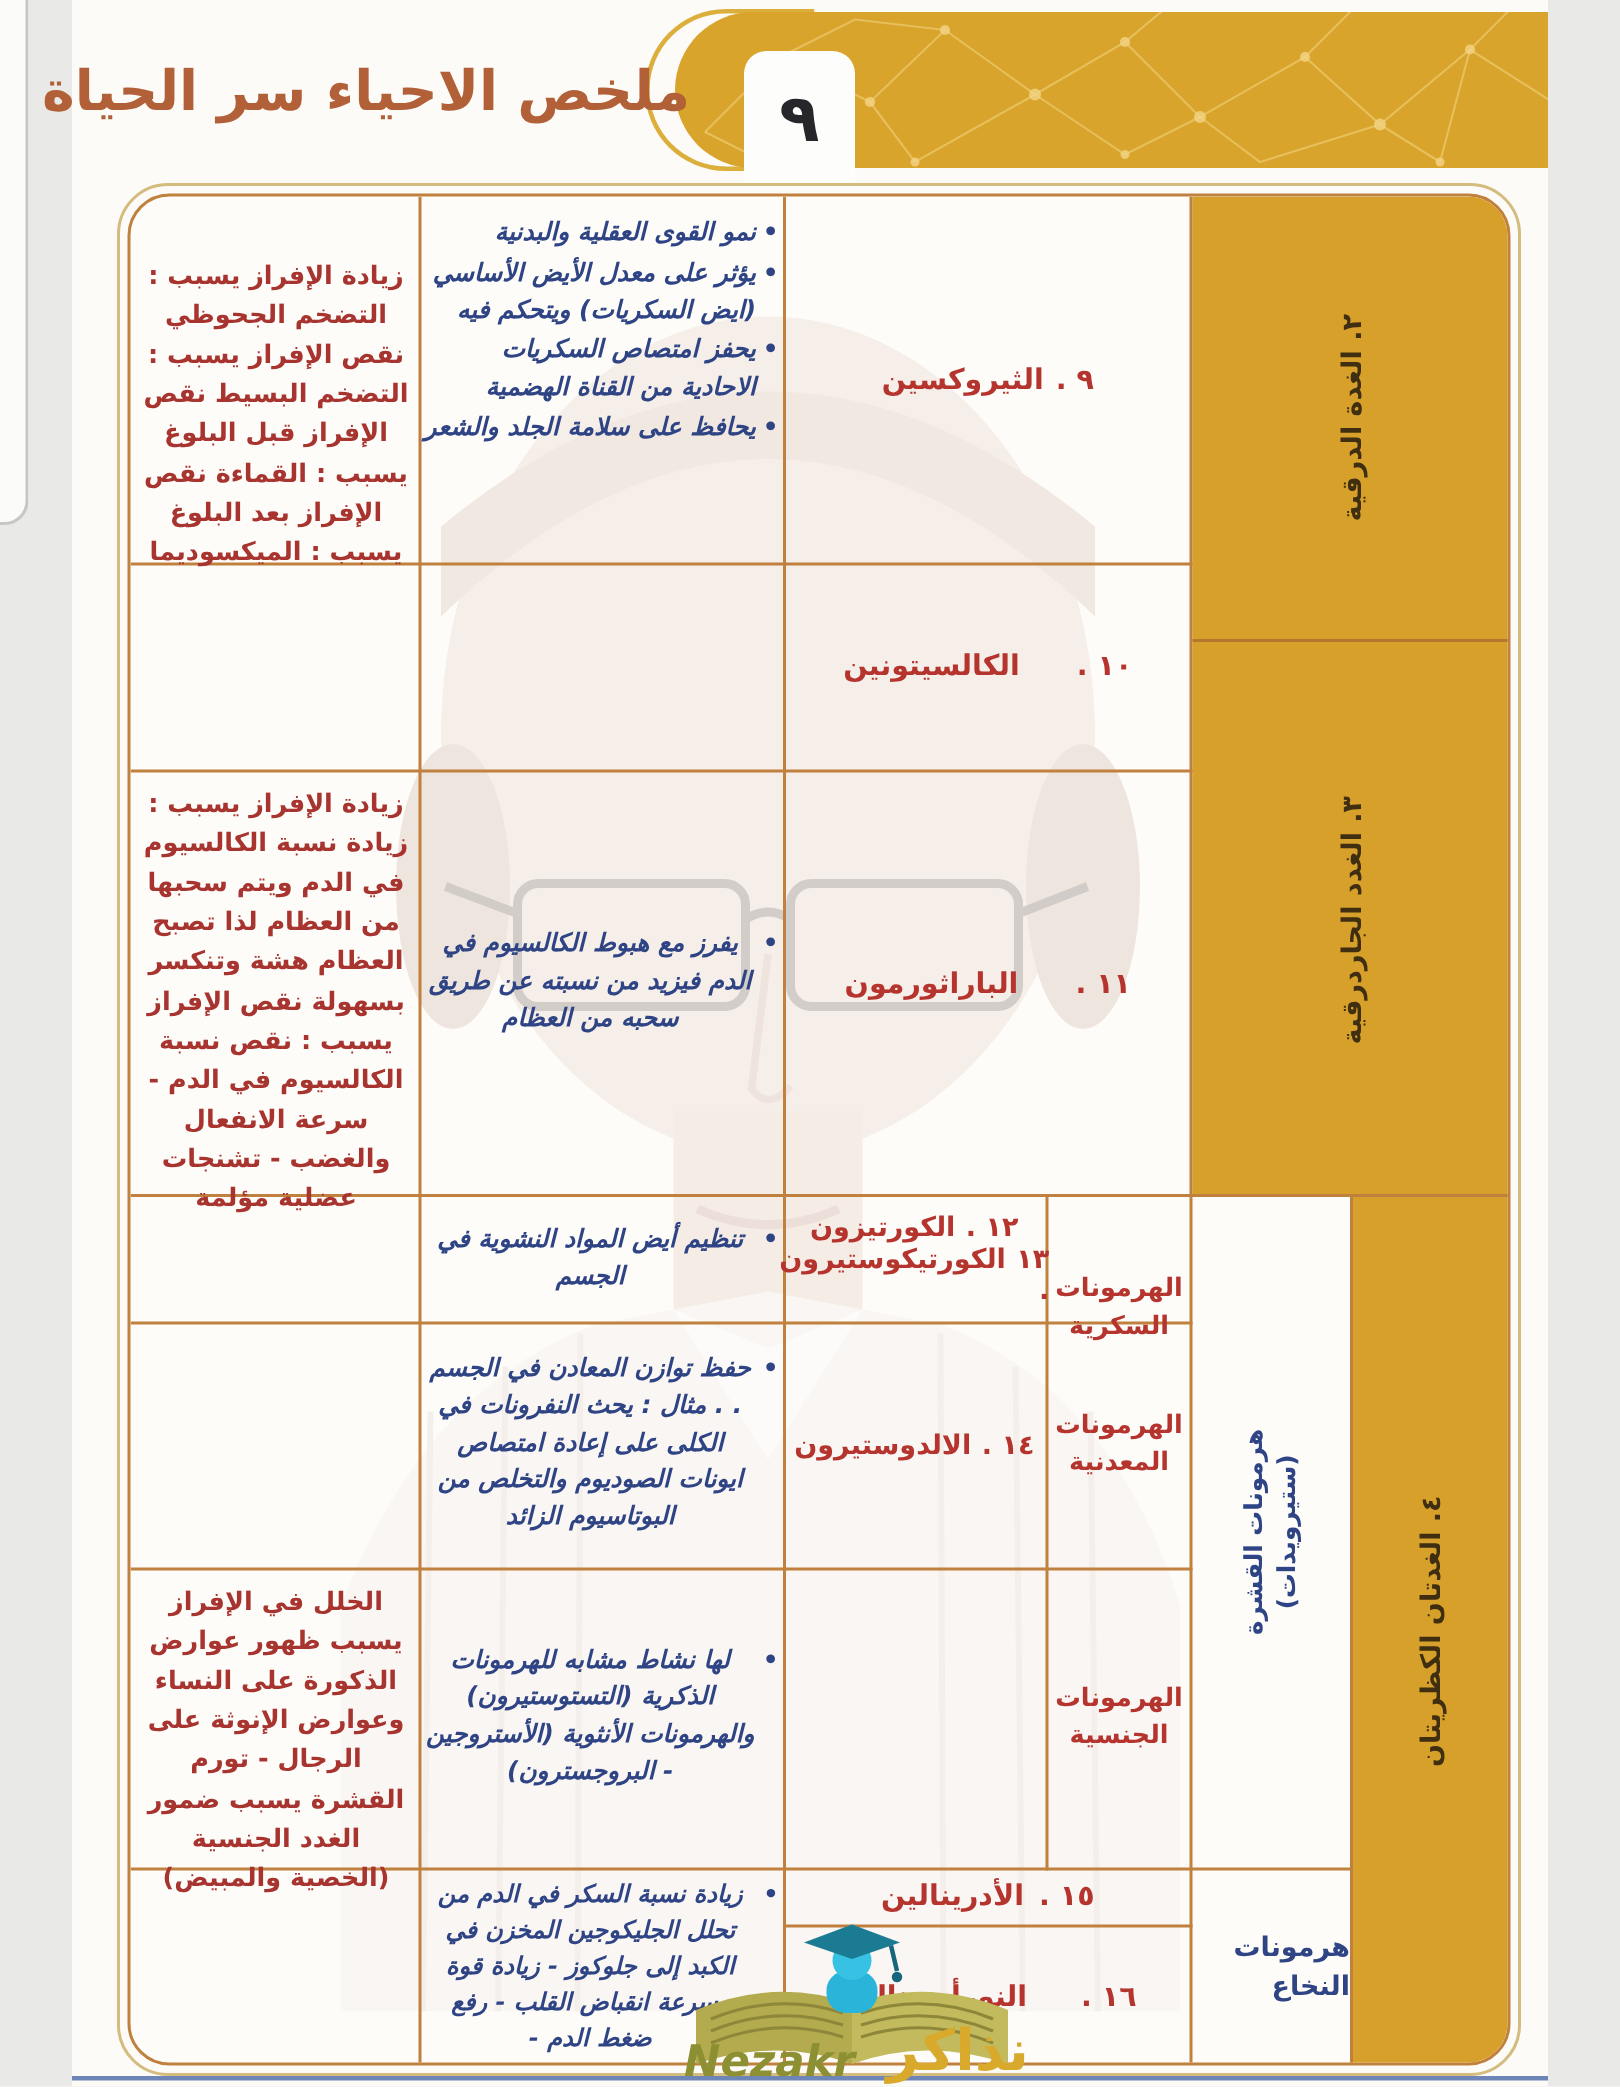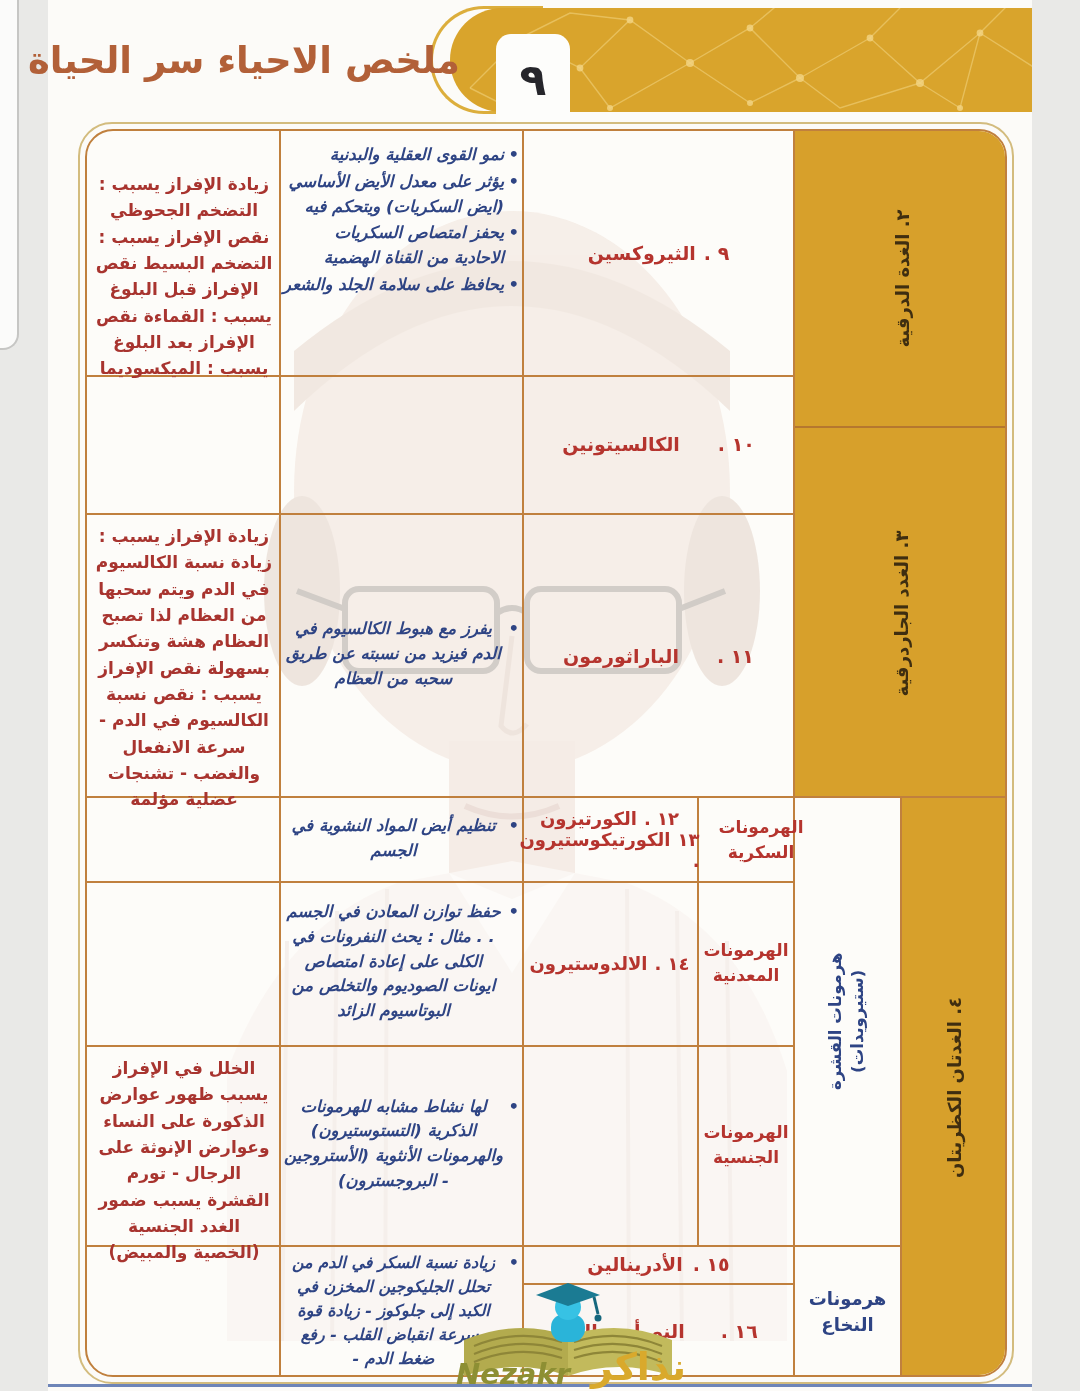--- a/index.html
+++ b/index.html
@@ -43,21 +43,21 @@
   .blue{color:#2e4484;font-weight:bold;font-size:16.5px;line-height:1.5;font-style:italic;}
   .hname{color:#b5342e;font-weight:bold;font-size:19px;}
   .hline{display:flex;direction:rtl;align-items:baseline;justify-content:center;}
   .cell ul{margin:0;padding:0;list-style:none;}
   .cell li{position:relative;padding-right:15px;text-align:right;margin-bottom:2px;}
   .cell li:before{content:"•";position:absolute;right:0;top:0;}
   .centerli li{text-align:center;}
   .flexc{display:flex;align-items:center;justify-content:center;}
   .flexcol{display:flex;flex-direction:column;align-items:center;justify-content:center;}
   .cat{color:#b5342e;font-weight:bold;font-size:17px;line-height:1.45;text-align:center;}
-  .navy{color:#2e4484;}
+  .navy{color:#2e4484;text-align:right;}
   .cortex-rot{display:flex;align-items:center;justify-content:center;}
   .cortex-rot .inner{transform:rotate(-90deg);white-space:nowrap;text-align:center;
     font-weight:bold;font-size:16.5px;color:#2e4484;direction:rtl;line-height:1.35;}
   .footer-line{position:absolute;left:0;right:0;top:1384px;height:3px;background:#5570ad;opacity:.85;}
   .logo{position:absolute;left:402px;top:1280px;z-index:10;}
 </style>
 </head>
 <body>
 
 <div class="left-card"></div>
@@ -189,21 +189,21 @@
       <div class="cell flexcol hname" style="left:437px;top:667px;width:171px;height:83px;font-size:18px;">
         <div class="hline" style="gap:7px;">
           <span>١٢ .</span>
           <span>الكورتيزون</span>
         </div>
         <div class="hline" style="gap:7px;">
           <span>١٣ .</span>
           <span>الكورتيكوستيرون</span>
         </div>
       </div>
-      <div class="cell cat flexc" style="left:612px;top:667px;width:94px;height:83px;margin-left:15px;">الهرمونات السكرية</div>
+      <div class="cell cat flexc" style="left:612px;top:699px;width:94px;height:83px;">الهرمونات السكرية</div>
 
       <div class="cell blue flexc centerli" style="left:196px;top:750px;width:236px;height:164px;">
         <ul>
             <li>حفظ توازن المعادن في الجسم . . مثال : يحث النفرونات في الكلى على إعادة امتصاص ايونات الصوديوم والتخلص من البوتاسيوم الزائد</li>
           </ul>
       </div>
       <div class="cell hline hname" style="left:437px;top:750px;width:171px;height:164px;align-items:center;gap:7px;font-size:18px;">
         <span>١٤ .</span>
         <span>الالدوستيرون</span>
       </div>

